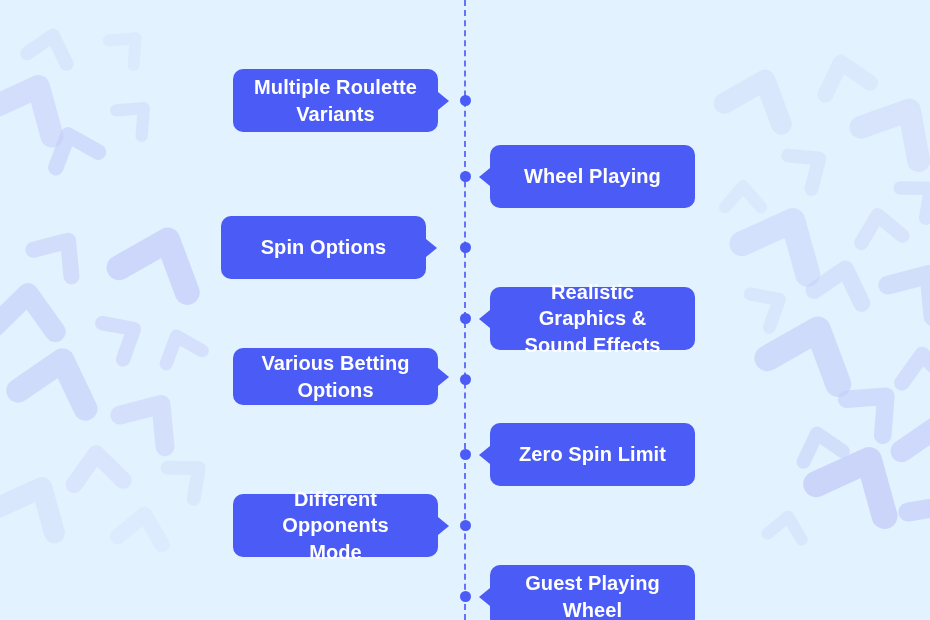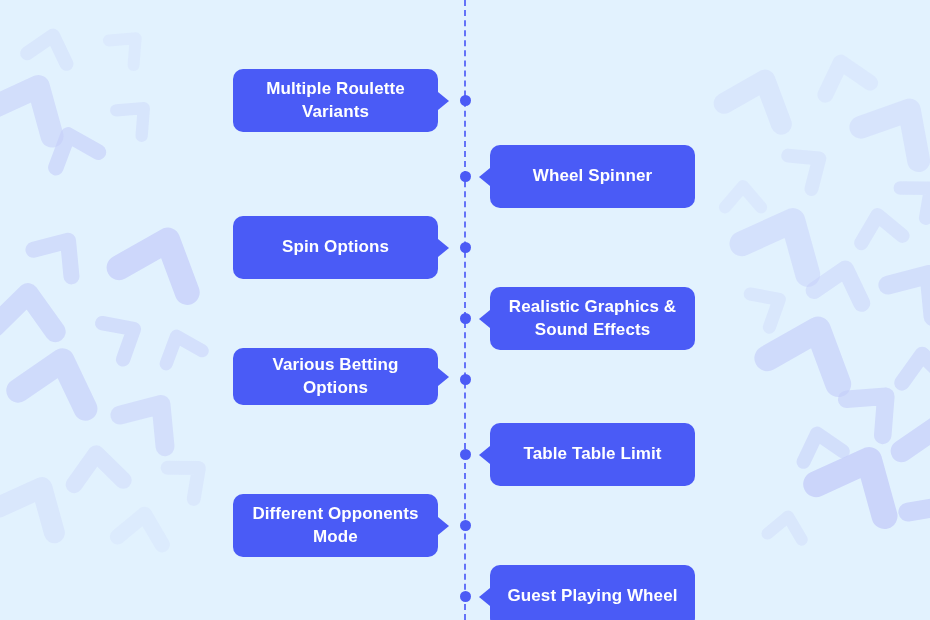--- a/index.html
+++ b/index.html
@@ -54,21 +54,21 @@
     left: 460px;
     margin-top: -5px;
   }
 
   
   .card {
     position: absolute;
     background: #4a5bf6;
     border-radius: 10px;
     color: #ffffff;
-    font-size: 17px;
+    font-size: 20px;
     font-weight: bold;
     line-height: 1.32;
     display: flex;
     align-items: center;
     justify-content: center;
     text-align: center;
     letter-spacing: .1px;
     box-sizing: border-box;
     padding: 6px 16px;
   }
@@ -293,38 +293,38 @@
   <div id="timeline-axis"></div>
 
   <div id="nodes-layer">
       <div class="node-dot" style="top: 100px;"></div>
       <div class="card left" style="left: 233px; top: 69px; width: 205px; height: 63px;">
         <span class="card-label">Multiple Roulette
 Variants</span>
       </div>
       <div class="node-dot" style="top: 176px;"></div>
       <div class="card right" style="left: 490px; top: 145px; width: 205px; height: 63px;">
-        <span class="card-label">Wheel Spinner</span>
+        <span class="card-label">Wheel Playing</span>
       </div>
       <div class="node-dot" style="top: 247px;"></div>
-      <div class="card left" style="left: 233px; top: 216px; width: 205px; height: 63px;">
+      <div class="card left" style="left: 221px; top: 216px; width: 205px; height: 63px;">
         <span class="card-label">Spin Options</span>
       </div>
       <div class="node-dot" style="top: 318px;"></div>
       <div class="card right" style="left: 490px; top: 287px; width: 205px; height: 63px;">
         <span class="card-label">Realistic Graphics &amp;
 Sound Effects</span>
       </div>
       <div class="node-dot" style="top: 379px;"></div>
       <div class="card left" style="left: 233px; top: 348px; width: 205px; height: 57px;">
         <span class="card-label">Various Betting Options</span>
       </div>
       <div class="node-dot" style="top: 454px;"></div>
       <div class="card right" style="left: 490px; top: 423px; width: 205px; height: 63px;">
-        <span class="card-label">Table Table Limit</span>
+        <span class="card-label">Zero Spin Limit</span>
       </div>
       <div class="node-dot" style="top: 525px;"></div>
       <div class="card left" style="left: 233px; top: 494px; width: 205px; height: 63px;">
         <span class="card-label">Different Opponents
 Mode</span>
       </div>
       <div class="node-dot" style="top: 596px;"></div>
       <div class="card right" style="left: 490px; top: 565px; width: 205px; height: 63px;">
         <span class="card-label">Guest Playing Wheel</span>
       </div>

